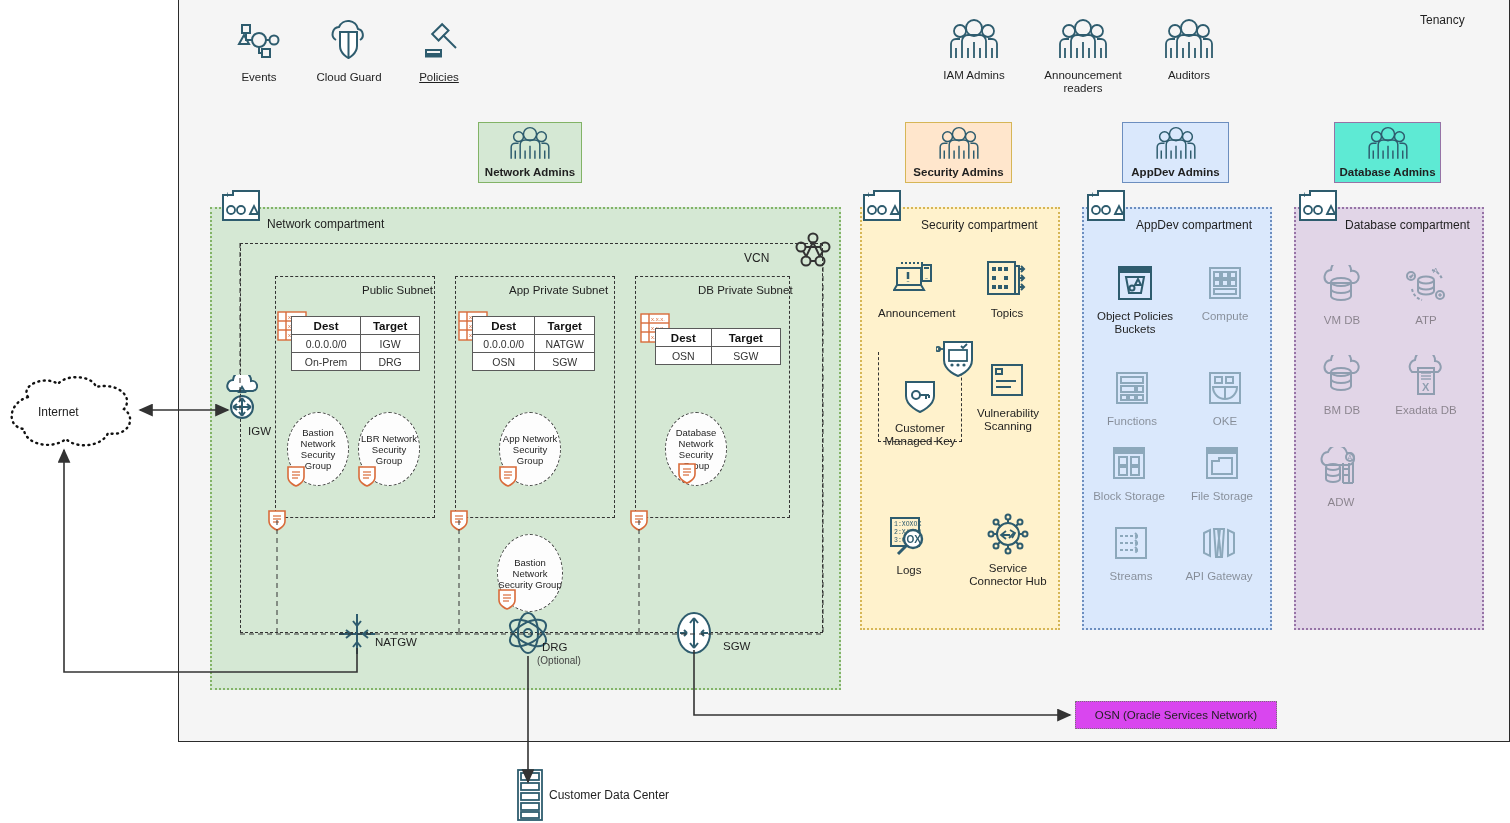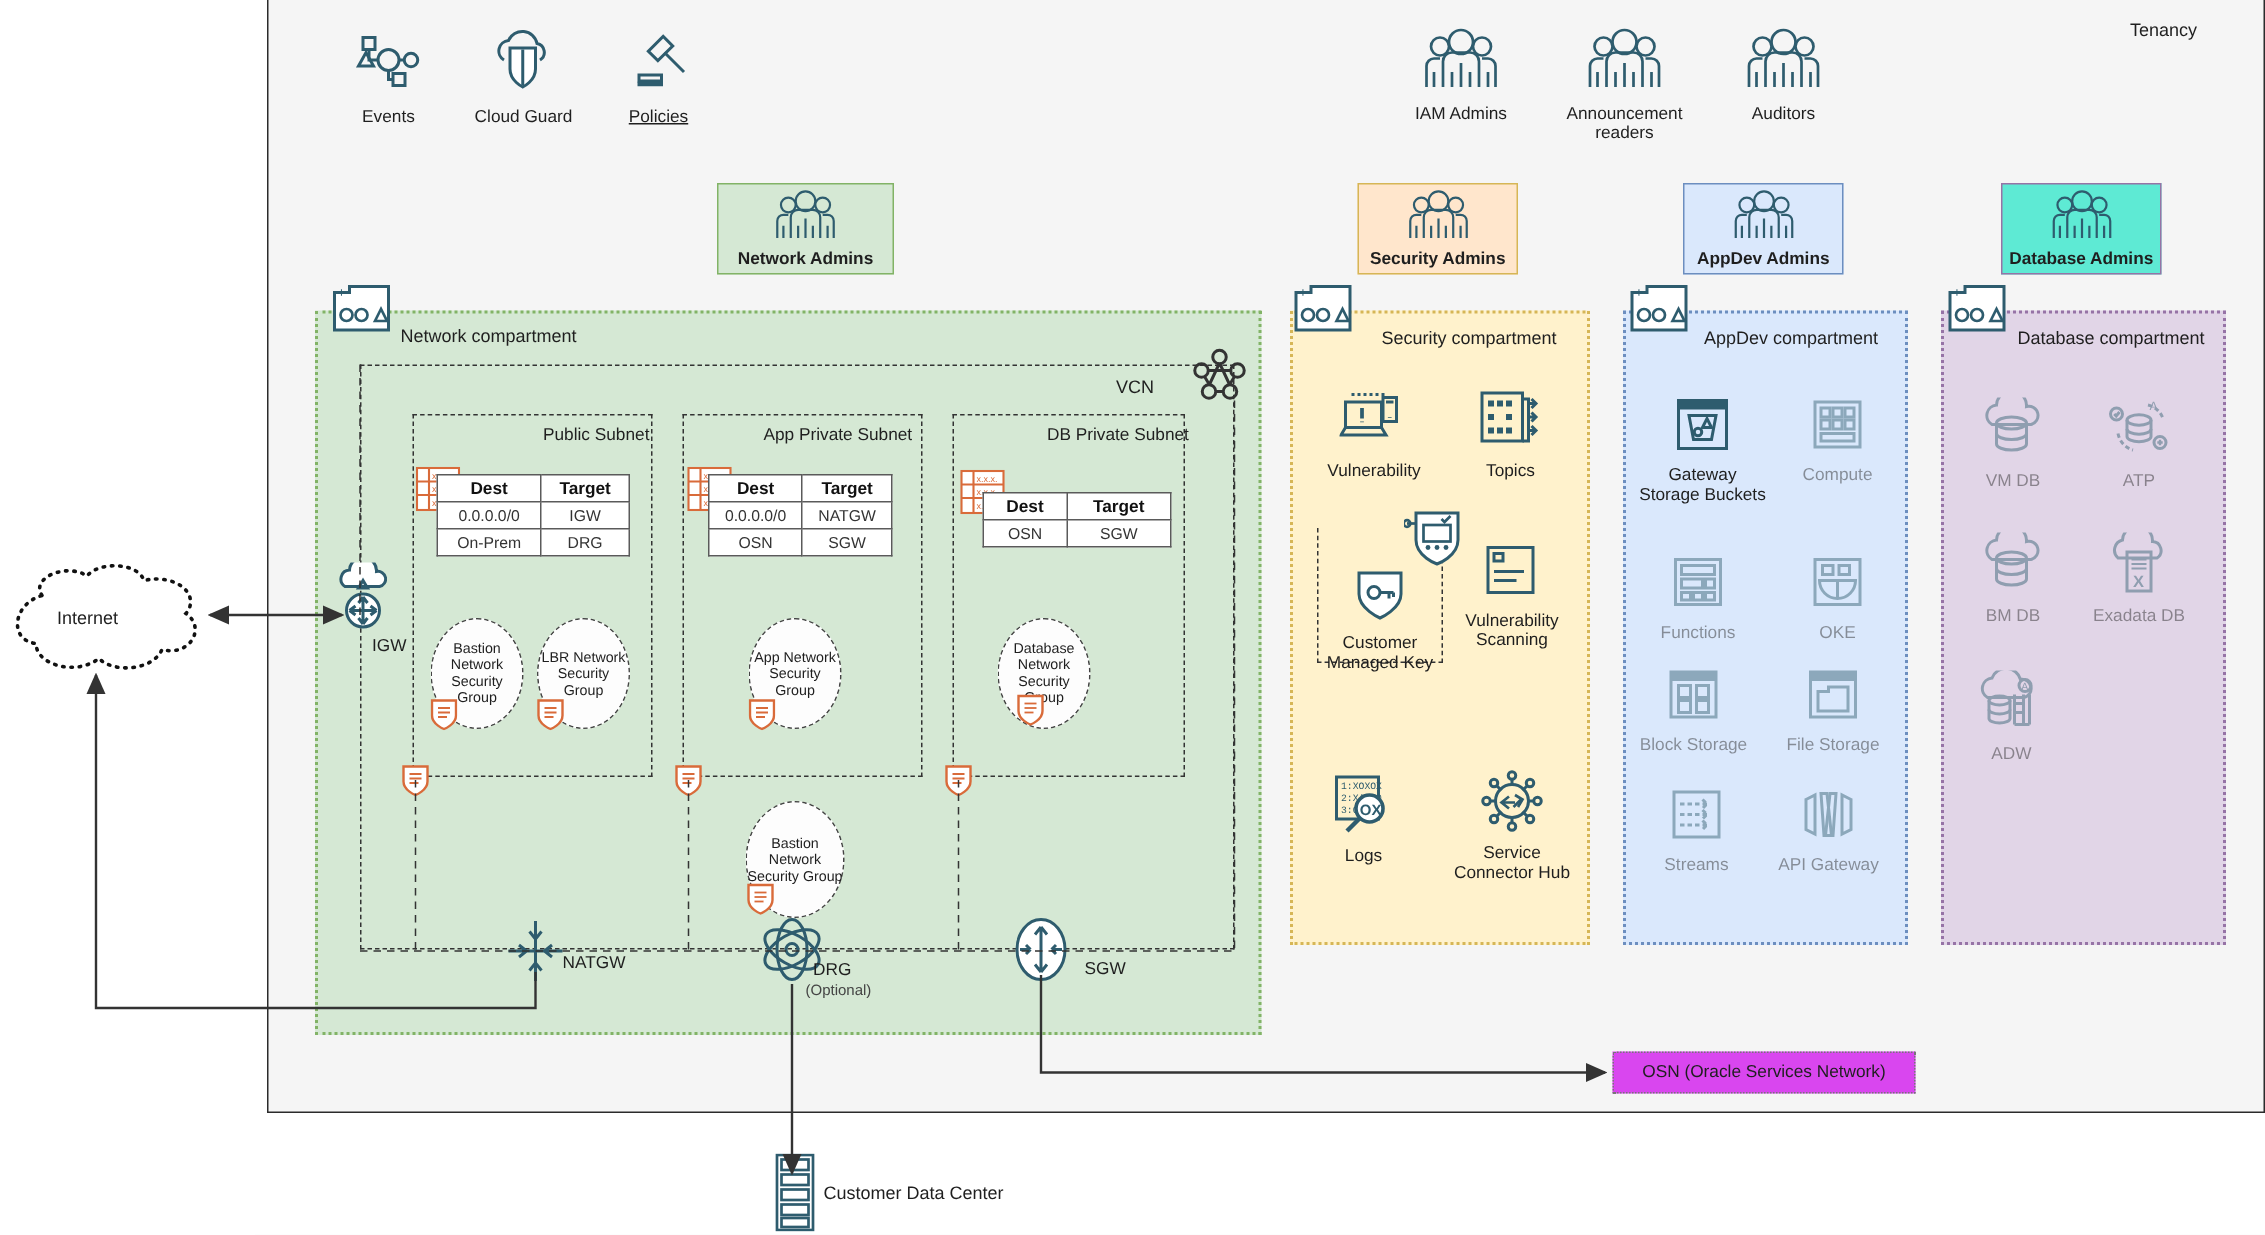--- a/index.html
+++ b/index.html
@@ -197,21 +197,21 @@
           <path d="M13 40 v-17 a6 6 0 0 1 6 -6 h12 a6 6 0 0 1 6 6 v17"></path>
           <path d="M2 40 v-14 a5 5 0 0 1 5 -5 h4"></path>
           <path d="M48 40 v-14 a5 5 0 0 0 -5 -5 h-4"></path>
           <path d="M25 24 v16 M19 30 v10 M31 30 v10 M7 30 v10 M43 30 v10"></path>
         </g>
       </svg>
   </span>
   <span class="cap">Auditors</span>
 </div>
 
-<div class="grp-box" style="left:478px; top:122px; width:118px; height:61px; background:#d5e8d4; border-color:#82b366;">
+<div class="grp-box" style="left:478px; top:122px; width:104px; height:61px; background:#d5e8d4; border-color:#82b366;">
   <span style="display:block;">
     <svg width="44" height="36" viewBox="0 0 50 44" style="margin-top:3px;">
         <g fill="none" stroke="#2e5c6e" stroke-width="1.8">
           <circle cx="25" cy="10" r="8"></circle>
           <circle cx="11" cy="13" r="6"></circle>
           <circle cx="39" cy="13" r="6"></circle>
           <path d="M13 40 v-17 a6 6 0 0 1 6 -6 h12 a6 6 0 0 1 6 6 v17"></path>
           <path d="M2 40 v-14 a5 5 0 0 1 5 -5 h4"></path>
           <path d="M48 40 v-14 a5 5 0 0 0 -5 -5 h-4"></path>
           <path d="M25 24 v16 M19 30 v10 M31 30 v10 M7 30 v10 M43 30 v10"></path>
@@ -541,21 +541,21 @@
           <path d="M1 32 h30 l-3 -5 h-24 z"></path>
           <rect x="29" y="7" width="9" height="16"></rect>
           <line x1="33.5" y1="20" x2="33.5" y2="20.5" stroke-width="2.5"></line>
           <path d="M31 10 h5"></path>
           <line x1="15" y1="14" x2="15" y2="21" stroke-width="2.5"></line>
           <line x1="15" y1="23" x2="15" y2="23.5" stroke-width="2.5"></line>
           <path d="M8 5 h24" stroke-dasharray="2 2"></path>
         </g>
       </svg>
   </span>
-  <span class="cap">Vulnerability</span>
+  <span class="cap">Announcement</span>
 </div>
 <div class="tile" style="left:974px; top:258px; width:66px;">
   <span class="ic">
     <svg width="44" height="42" viewBox="0 0 44 42">
         <g fill="none" stroke="#2e5c6e" stroke-width="2">
           <rect x="3" y="4" width="27" height="32"></rect>
           <path d="M30 8 h4 v28 h-4"></path>
         </g>
         <g fill="#2e5c6e">
           <rect x="7" y="9" width="4" height="4"></rect>
@@ -662,21 +662,21 @@
     <svg width="40" height="40" viewBox="0 0 40 40">
         <g fill="none" stroke="#2e5c6e" stroke-width="2">
           <rect x="4" y="4" width="32" height="32"></rect>
           <rect x="6" y="5" width="28" height="4" fill="#2e5c6e"></rect>
           <path d="M11 14 h18 l-3 16 h-12 z"></path>
           <circle cx="17" cy="25" r="2.5"></circle>
           <path d="M22 28 l3 -6 l3 6 z" transform="translate(-2,-6)"></path>
         </g>
       </svg>
   </span>
-  <span class="cap wrap">Gateway Storage Buckets</span>
+  <span class="cap wrap">Object Policies Buckets</span>
 </div>
 <div class="tile muted" style="left:1192px; top:263px; width:66px;">
   <span class="ic">
     <svg width="40" height="40" viewBox="0 0 40 40">
         <g fill="none" stroke="#2e5c6e" stroke-width="2">
           <rect x="5" y="5" width="30" height="30"></rect>
           <rect x="9" y="9" width="6" height="6"></rect>
           <rect x="17" y="9" width="6" height="6"></rect>
           <rect x="25" y="9" width="6" height="6"></rect>
           <rect x="9" y="17" width="6" height="6"></rect>

